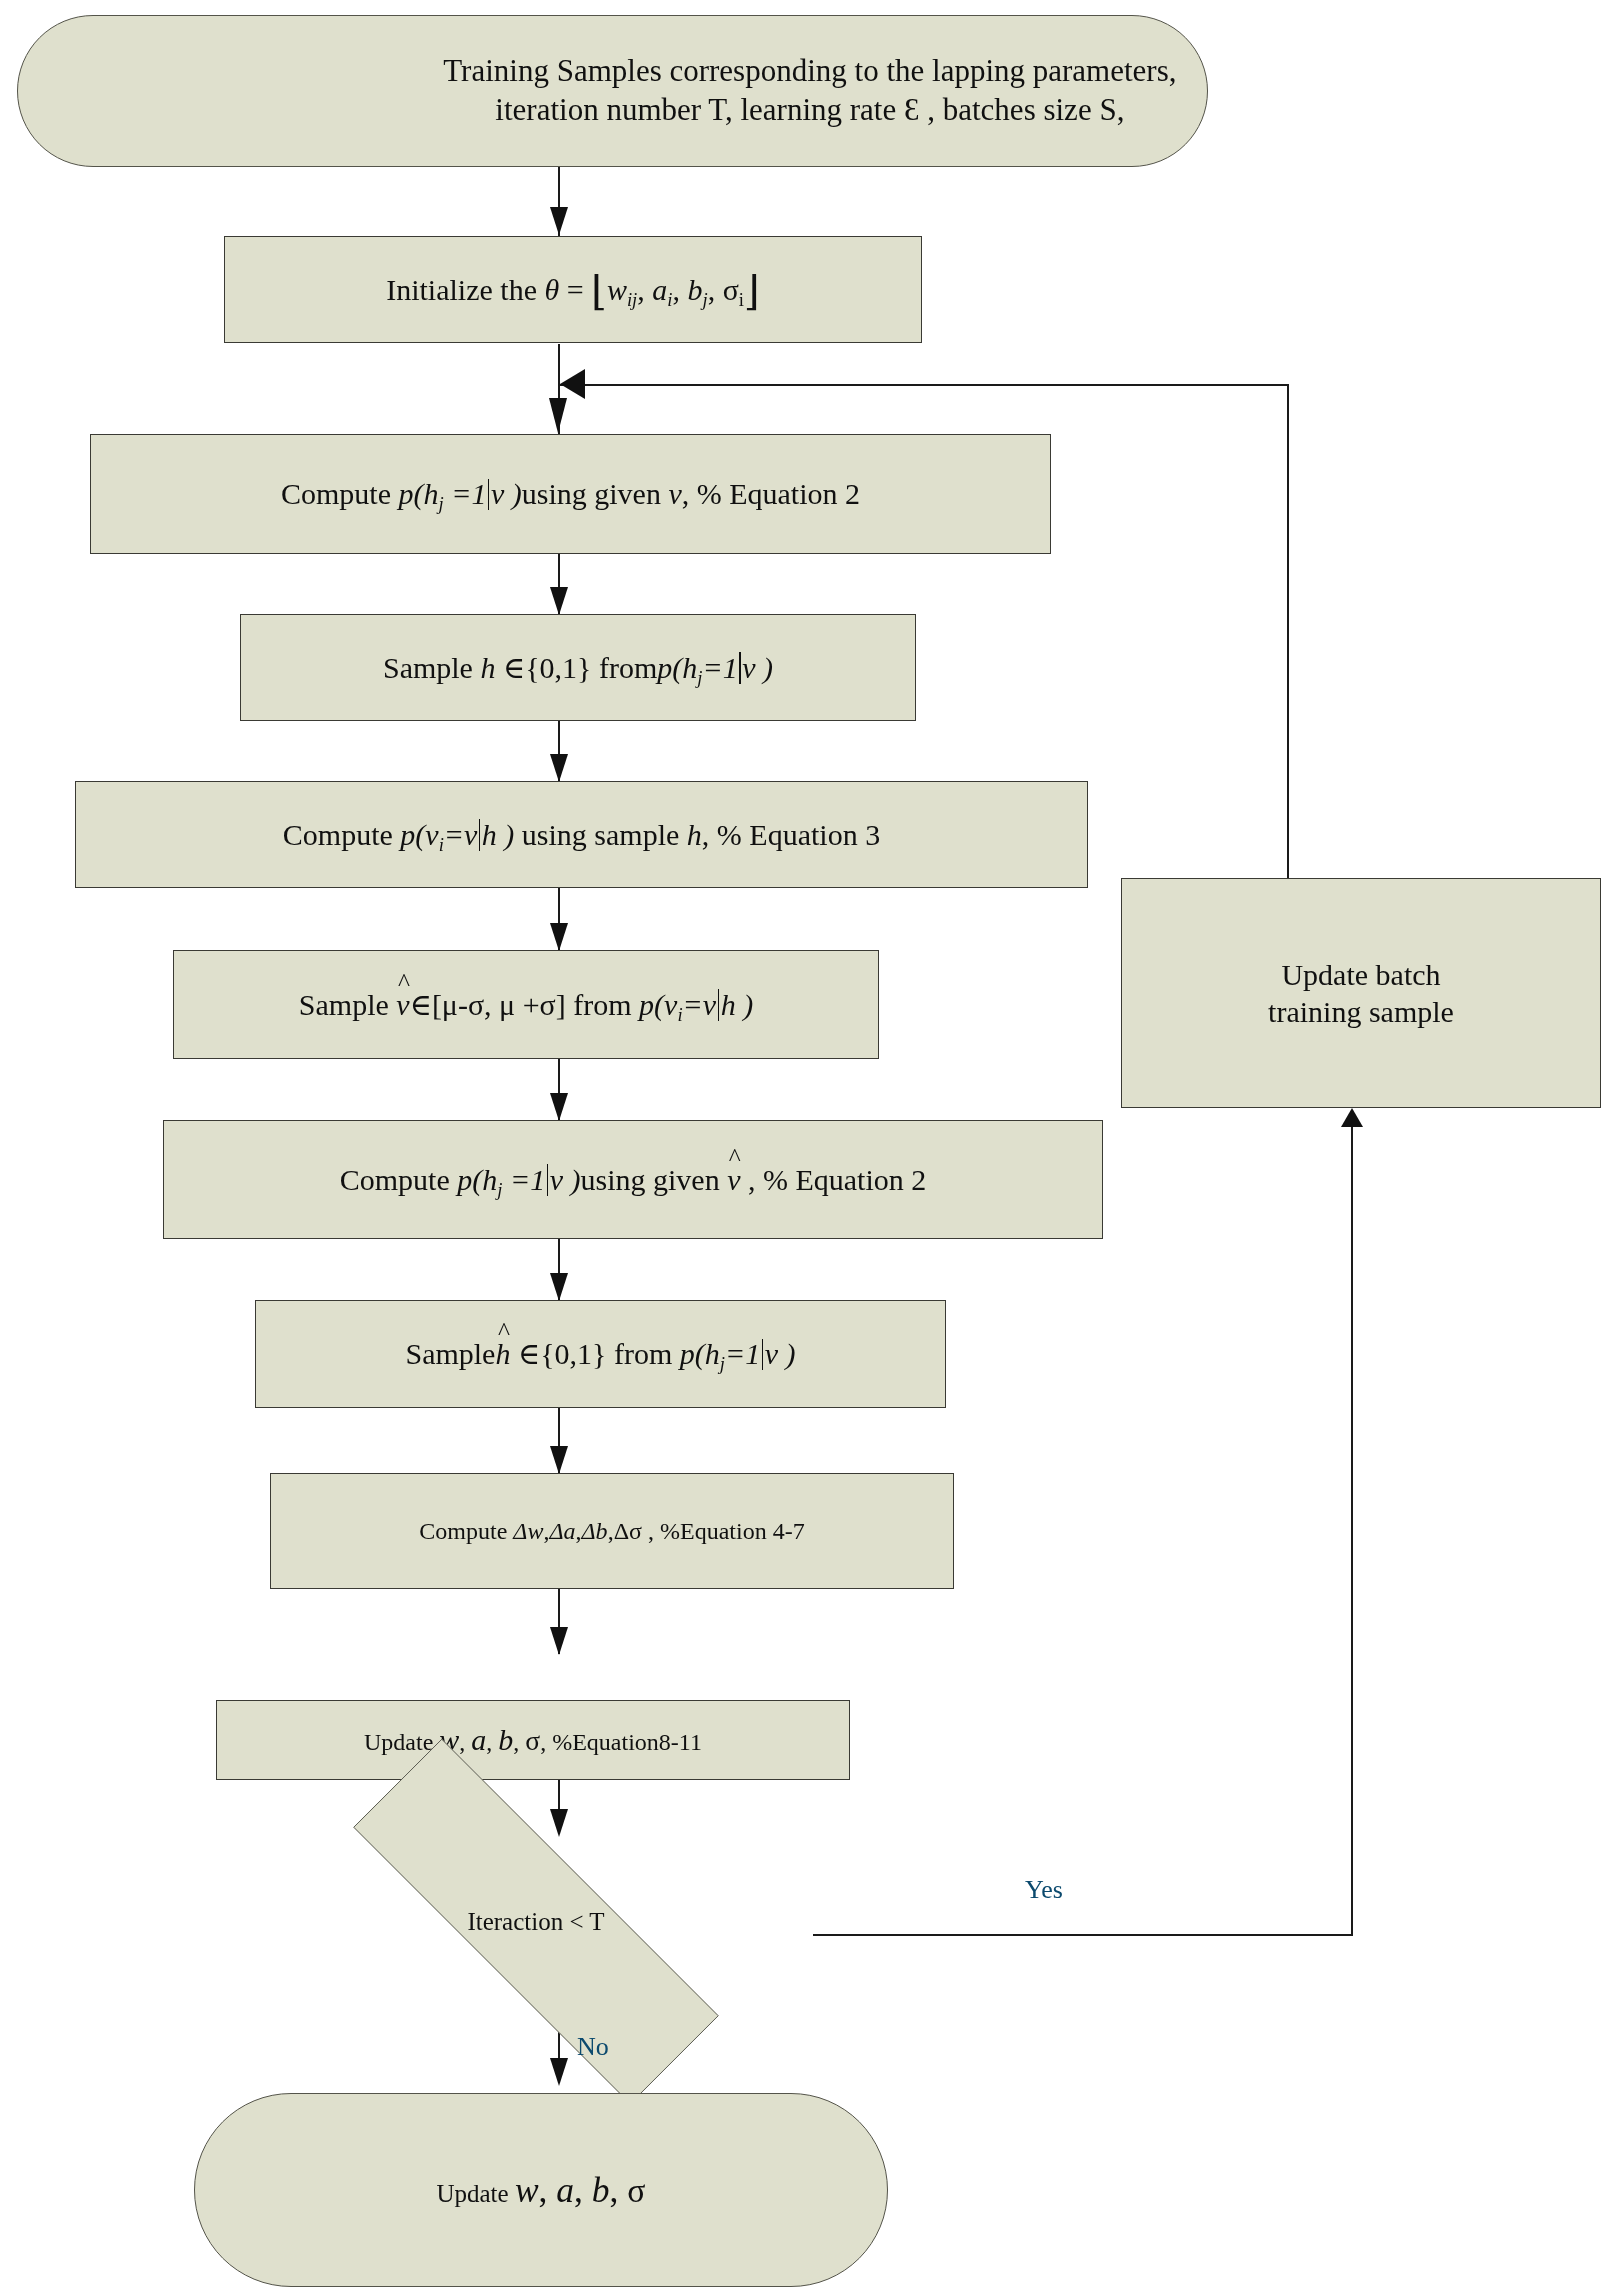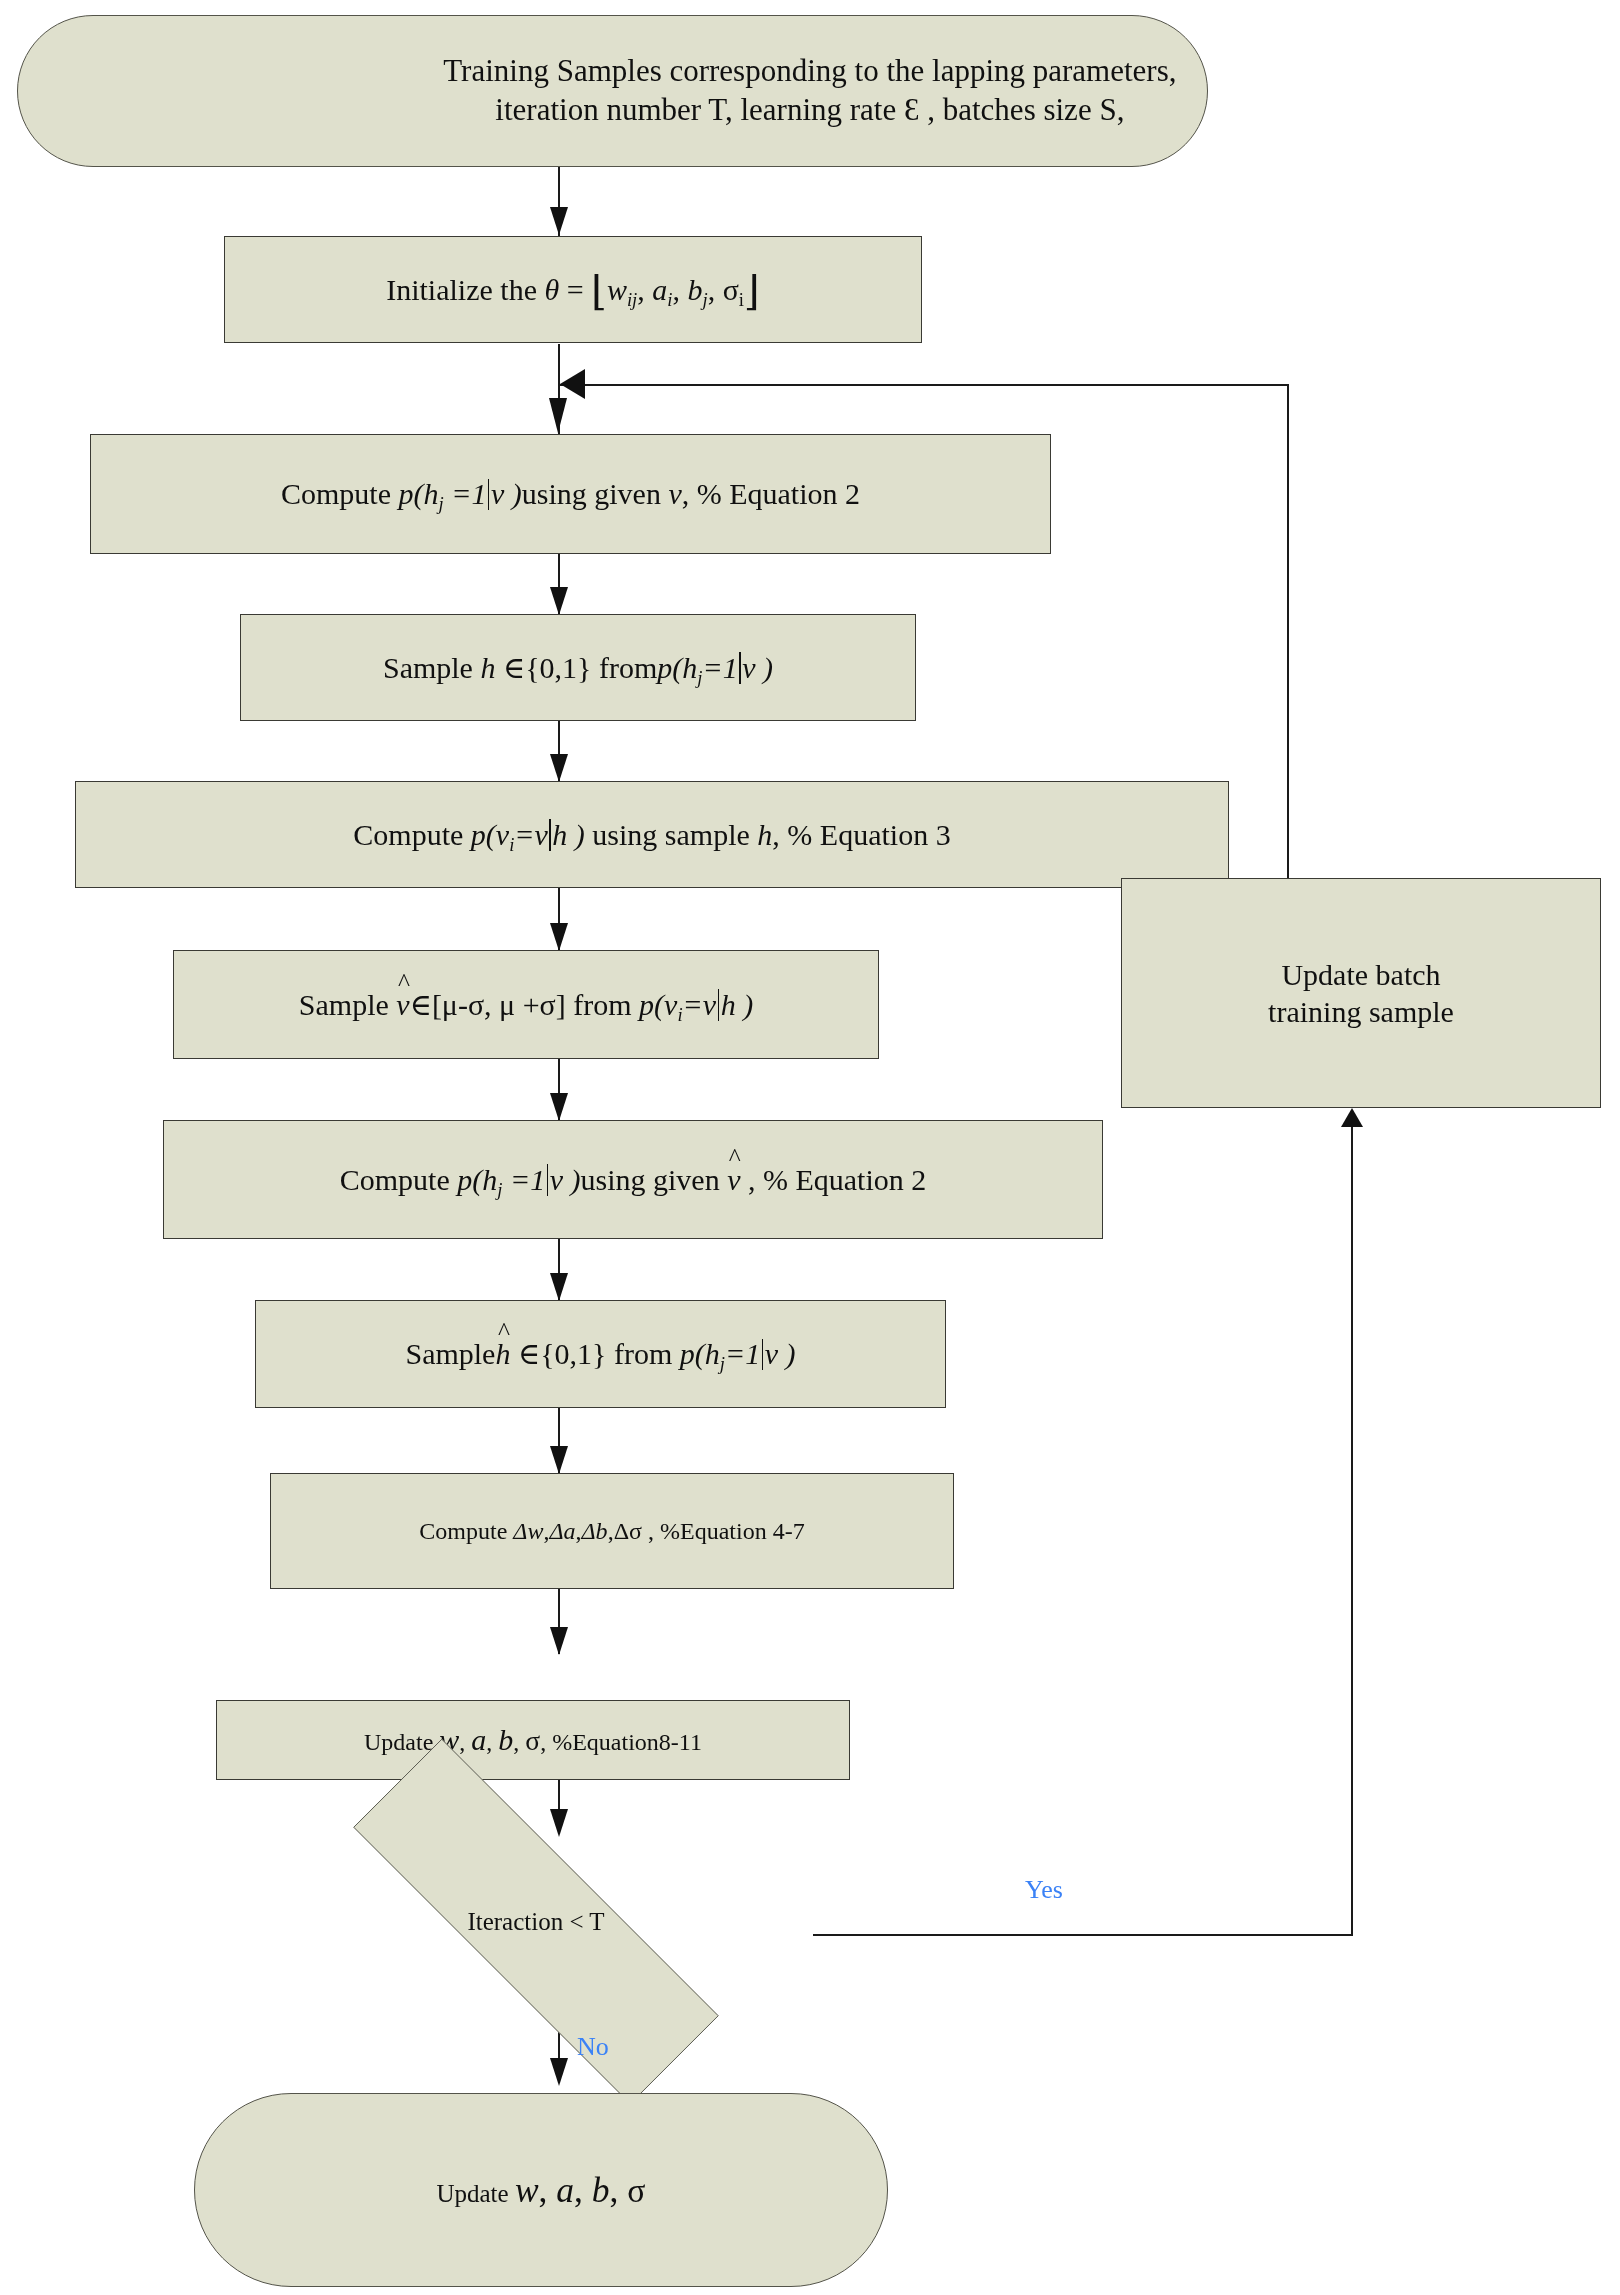--- a/index.html
+++ b/index.html
@@ -98,21 +98,21 @@
     position: absolute;
     width: 0; height: 0;
     border-top: 15px solid transparent;
     border-bottom: 15px solid transparent;
     border-right: 25.5px solid #111111;
     z-index: 2;
   }
 
   .edge-label {
     position: absolute;
-    color: #3b82f6;
+    color: #0c4a6e;
     z-index: 4;
     white-space: nowrap;
   }
 
   
   .t-start   { font-size: 31px; }
   .t-main    { font-size: 30px; }
   .t-small   { font-size: 24px; }
   .t-box-r   { font-size: 30px; }
   .t-diamond { font-size: 25px; }
@@ -228,21 +228,21 @@
       <span>Compute </span><span class="mi">p(h</span><sub>j</sub><span class="mi"> =1</span><span class="bar"></span><span class="mi">v</span><span class="mi"> )</span><span>using given </span><span class="mi">v</span><span>,  % Equation 2</span>
     </div>
   </div>
 
   <div class="node process t-main" style="left:240px; top:614px; width:676px; height:107px;">
     <div class="nowrap">
       <span>Sample </span><span class="mi">h</span><span> ∈{0,1}  from</span><span class="mi">p(h</span><sub>j</sub><span class="mi">=1</span><span class="bar"></span><span class="mi">v</span><span class="mi"> )</span>
     </div>
   </div>
 
-  <div class="node process t-main" style="left:75px; top:781px; width:1154px; height:107px;">
+  <div class="node process t-main" style="left:75px; top:781px; width:1013px; height:107px;">
     <div class="nowrap">
       <span>Compute  </span><span class="mi">p(v</span><sub>i</sub><span class="mi">=v</span><span class="bar"></span><span class="mi">h</span><span class="mi"> )</span><span> using sample </span><span class="mi">h</span><span>,  % Equation 3</span>
     </div>
   </div>
 
   <div class="node process t-main" style="left:173px; top:950px; width:706px; height:109px;">
     <div class="nowrap">
       <span>Sample </span><span class="hat">v</span><span>∈[μ-σ, μ +σ] from </span><span class="mi">p(v</span><sub>i</sub><span class="mi">=v</span><span class="bar"></span><span class="mi">h</span><span class="mi"> )</span>
     </div>
   </div>

